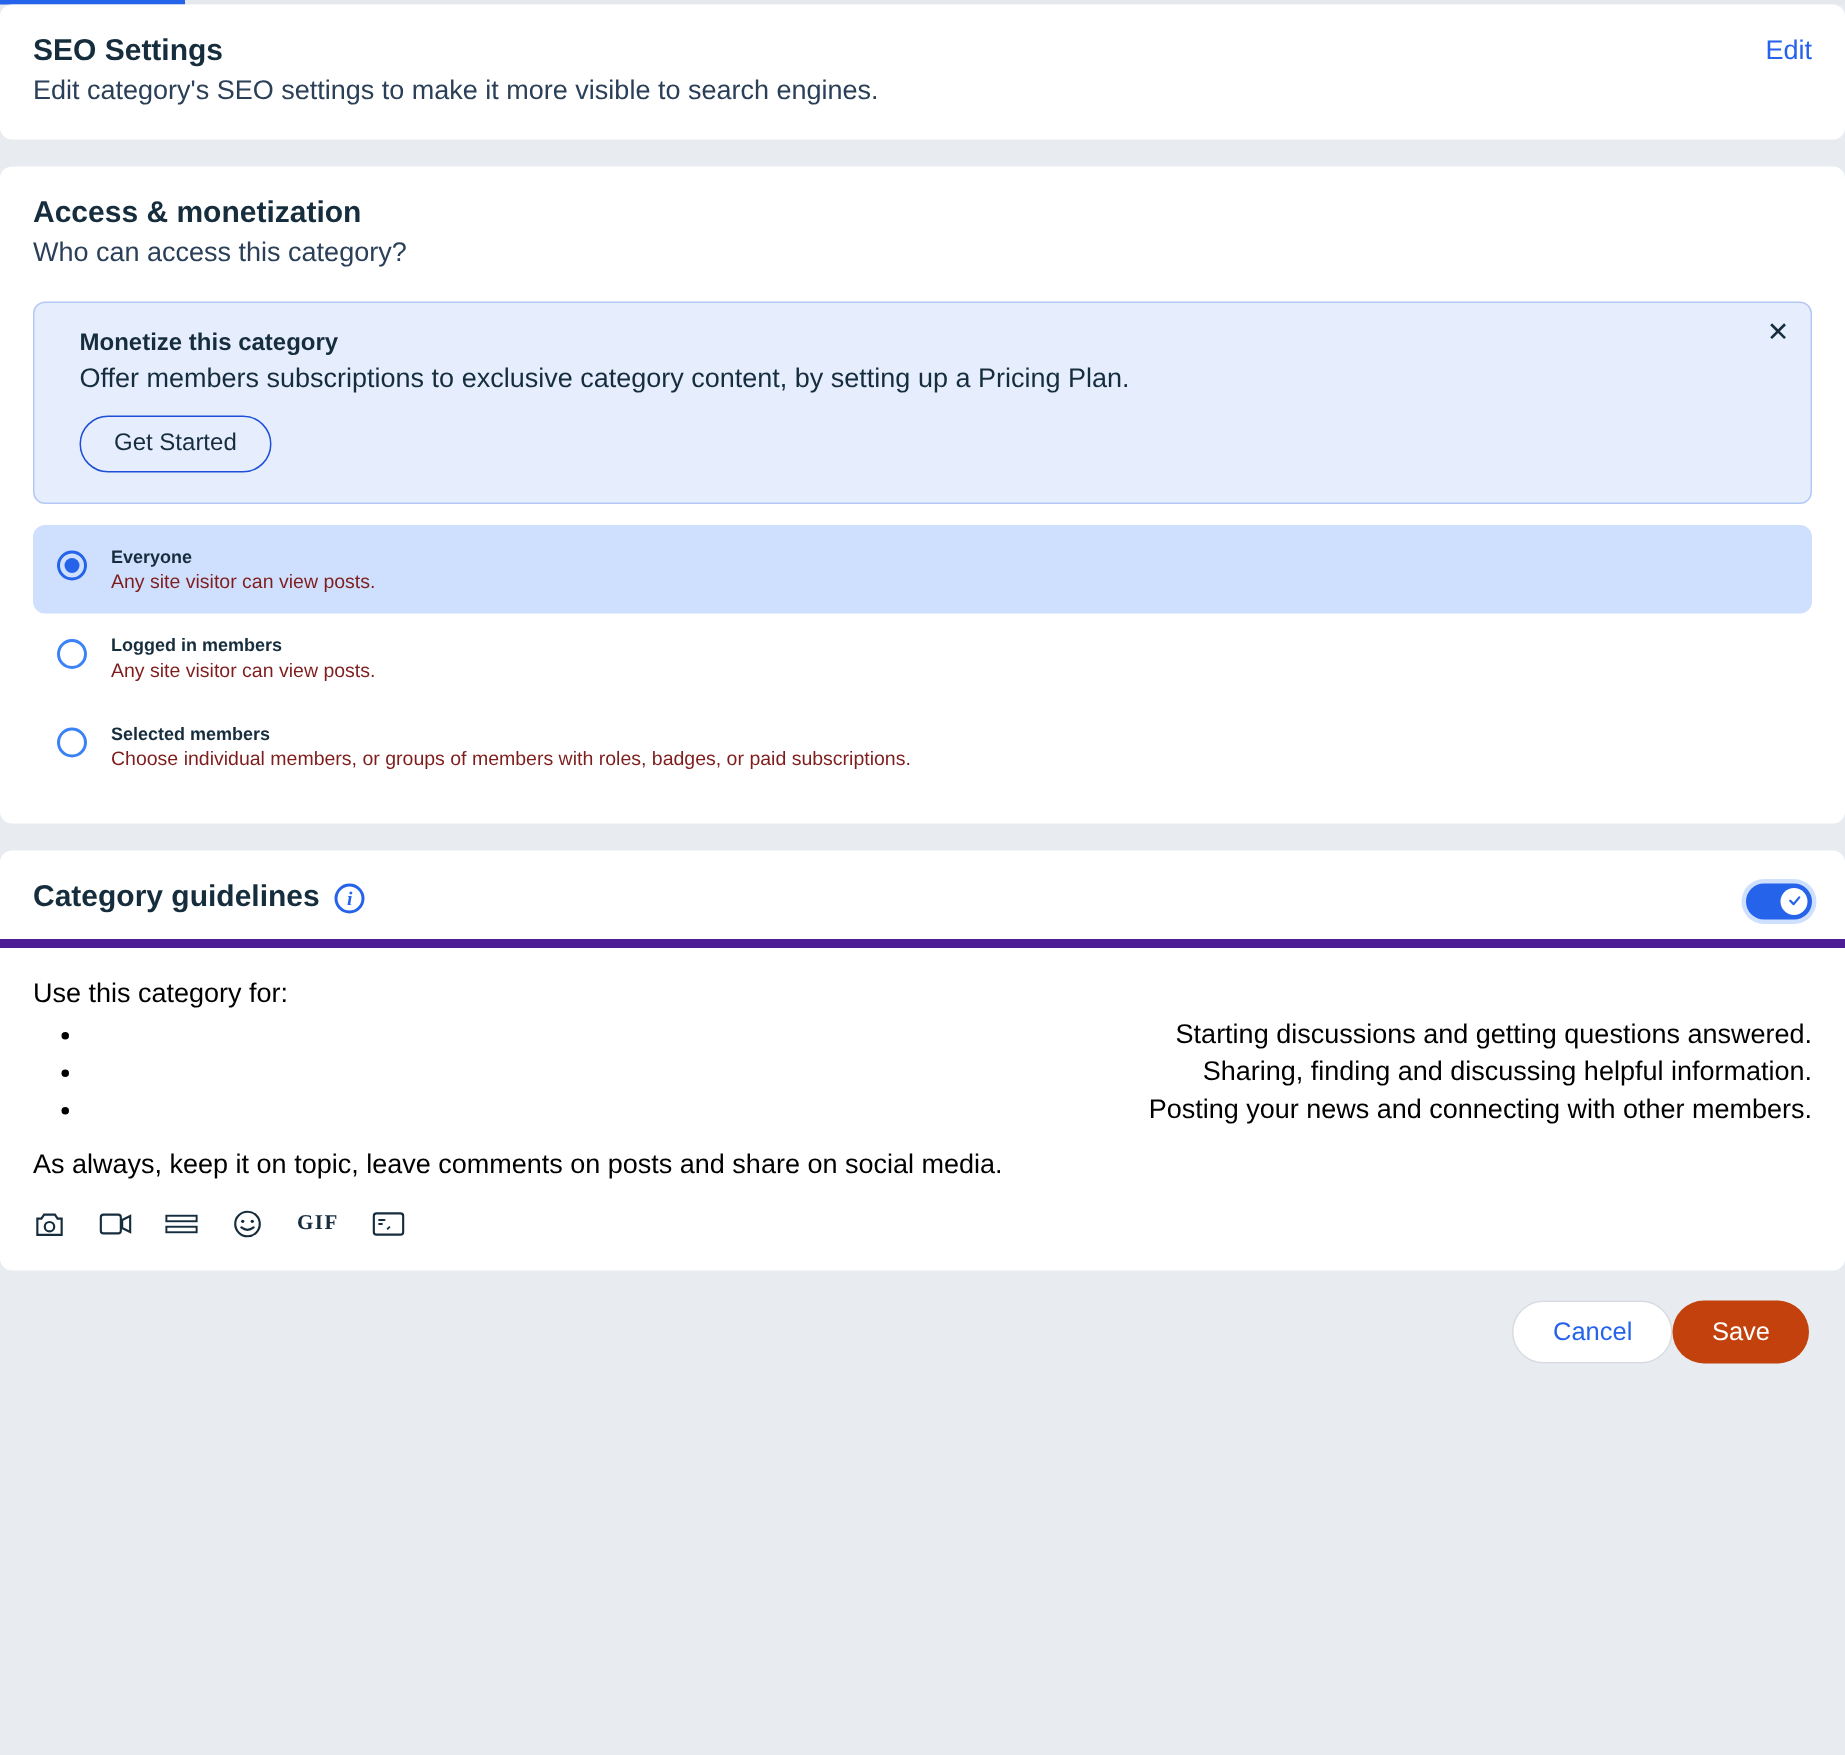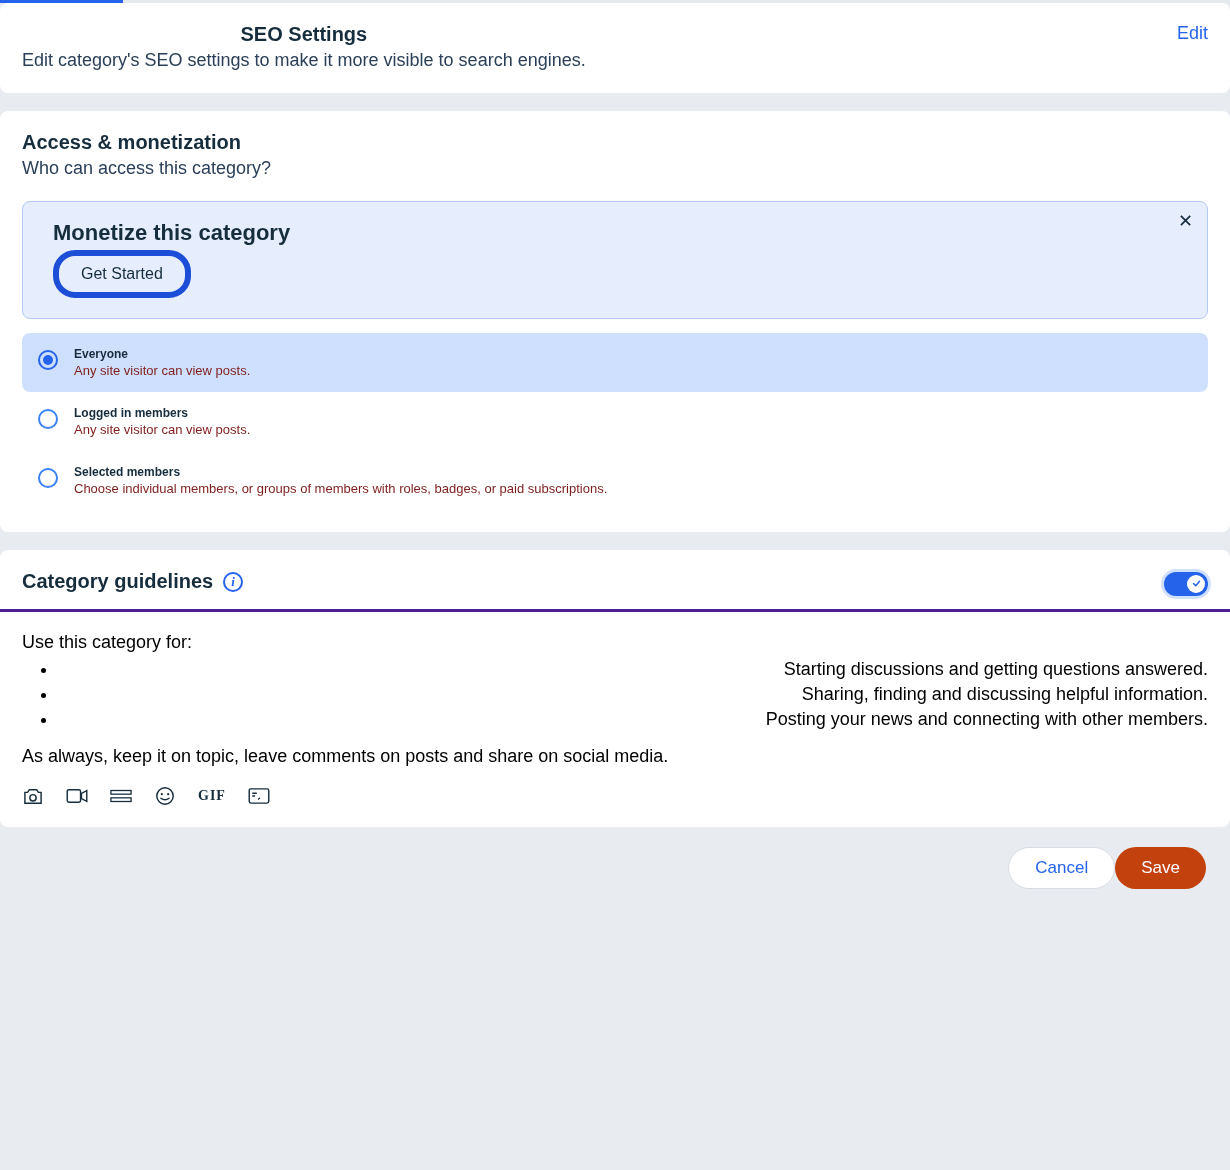--- a/index.html
+++ b/index.html
@@ -15,21 +15,20 @@
     border-radius: 8px;
     margin-bottom: 18px;
   }
   .section {
     padding: 20px 22px 22px 22px;
   }
   .section-header {
     display: flex;
     align-items: flex-start;
     justify-content: space-between;
-    text-align: center;
   }
   .section-title {
     font-size: 20px;
     font-weight: 700;
     color: #162d3d;
     margin-bottom: 4px;
   }
   .section-sub {
     font-size: 18px;
     color: #2b4058;
@@ -43,21 +42,21 @@
   }
   .banner {
     background: #e6eefe;
     border: 1px solid #b3c9f3;
     border-radius: 8px;
     padding: 18px 22px 20px 30px;
     margin: 0 22px 14px 22px;
     position: relative;
   }
   .banner-title {
-    font-size: 22px;
+    font-size: 16px;
     font-weight: 700;
     color: #162d3d;
     margin-bottom: 4px;
   }
   .banner-desc {
     font-size: 18px;
     color: #162d3d;
     margin-bottom: 14px;
   }
   .banner-close {
@@ -65,21 +64,21 @@
     top: 10px;
     right: 14px;
     cursor: pointer;
     font-size: 18px;
     color: #162d3d;
     background: none;
     border: none;
     line-height: 1;
   }
   .btn-outline {
-    border: 6px solid #1d4ed8;
+    border: 1px solid #1d4ed8;
     background: transparent;
     color: #162d3d;
     font-size: 16px;
     padding: 9px 22px;
     border-radius: 22px;
     cursor: pointer;
     font-weight: 500;
   }
   .radio-group {
     padding: 0 22px 22px 22px;
@@ -122,21 +121,21 @@
   .radio-desc {
     font-size: 13px;
     color: #7f1d1d;
     font-weight: 400;
   }
   .guidelines-header {
     display: flex;
     align-items: center;
     justify-content: space-between;
     padding: 20px 22px 12px 22px;
-    border-bottom: 3px solid #4c1d95;
+    border-bottom: 6px solid #4c1d95;
   }
   .guidelines-left {
     display: flex;
     flex-direction: column;
   }
   .guidelines-title-row {
     display: flex;
     align-items: center;
     gap: 10px;
     margin-bottom: 4px;
@@ -264,20 +263,21 @@
 
 <div class="card">
   <div class="section">
     <div class="section-title">Access &amp; monetization</div>
     <div class="section-sub">Who can access this category?</div>
   </div>
 
   <div class="banner">
     <button class="banner-close">✕</button>
     <div class="banner-title">Monetize this category</div>
+    <div class="banner-desc">Offer members subscriptions to exclusive category content, by setting up a Pricing Plan.</div>
     <button class="btn-outline">Get Started</button>
   </div>
 
   <div class="radio-group">
     <div class="radio-option selected">
       <div class="radio-circle">
           <div class="radio-dot"></div>
         </div>
       <div>
         <div class="radio-title">Everyone</div>

